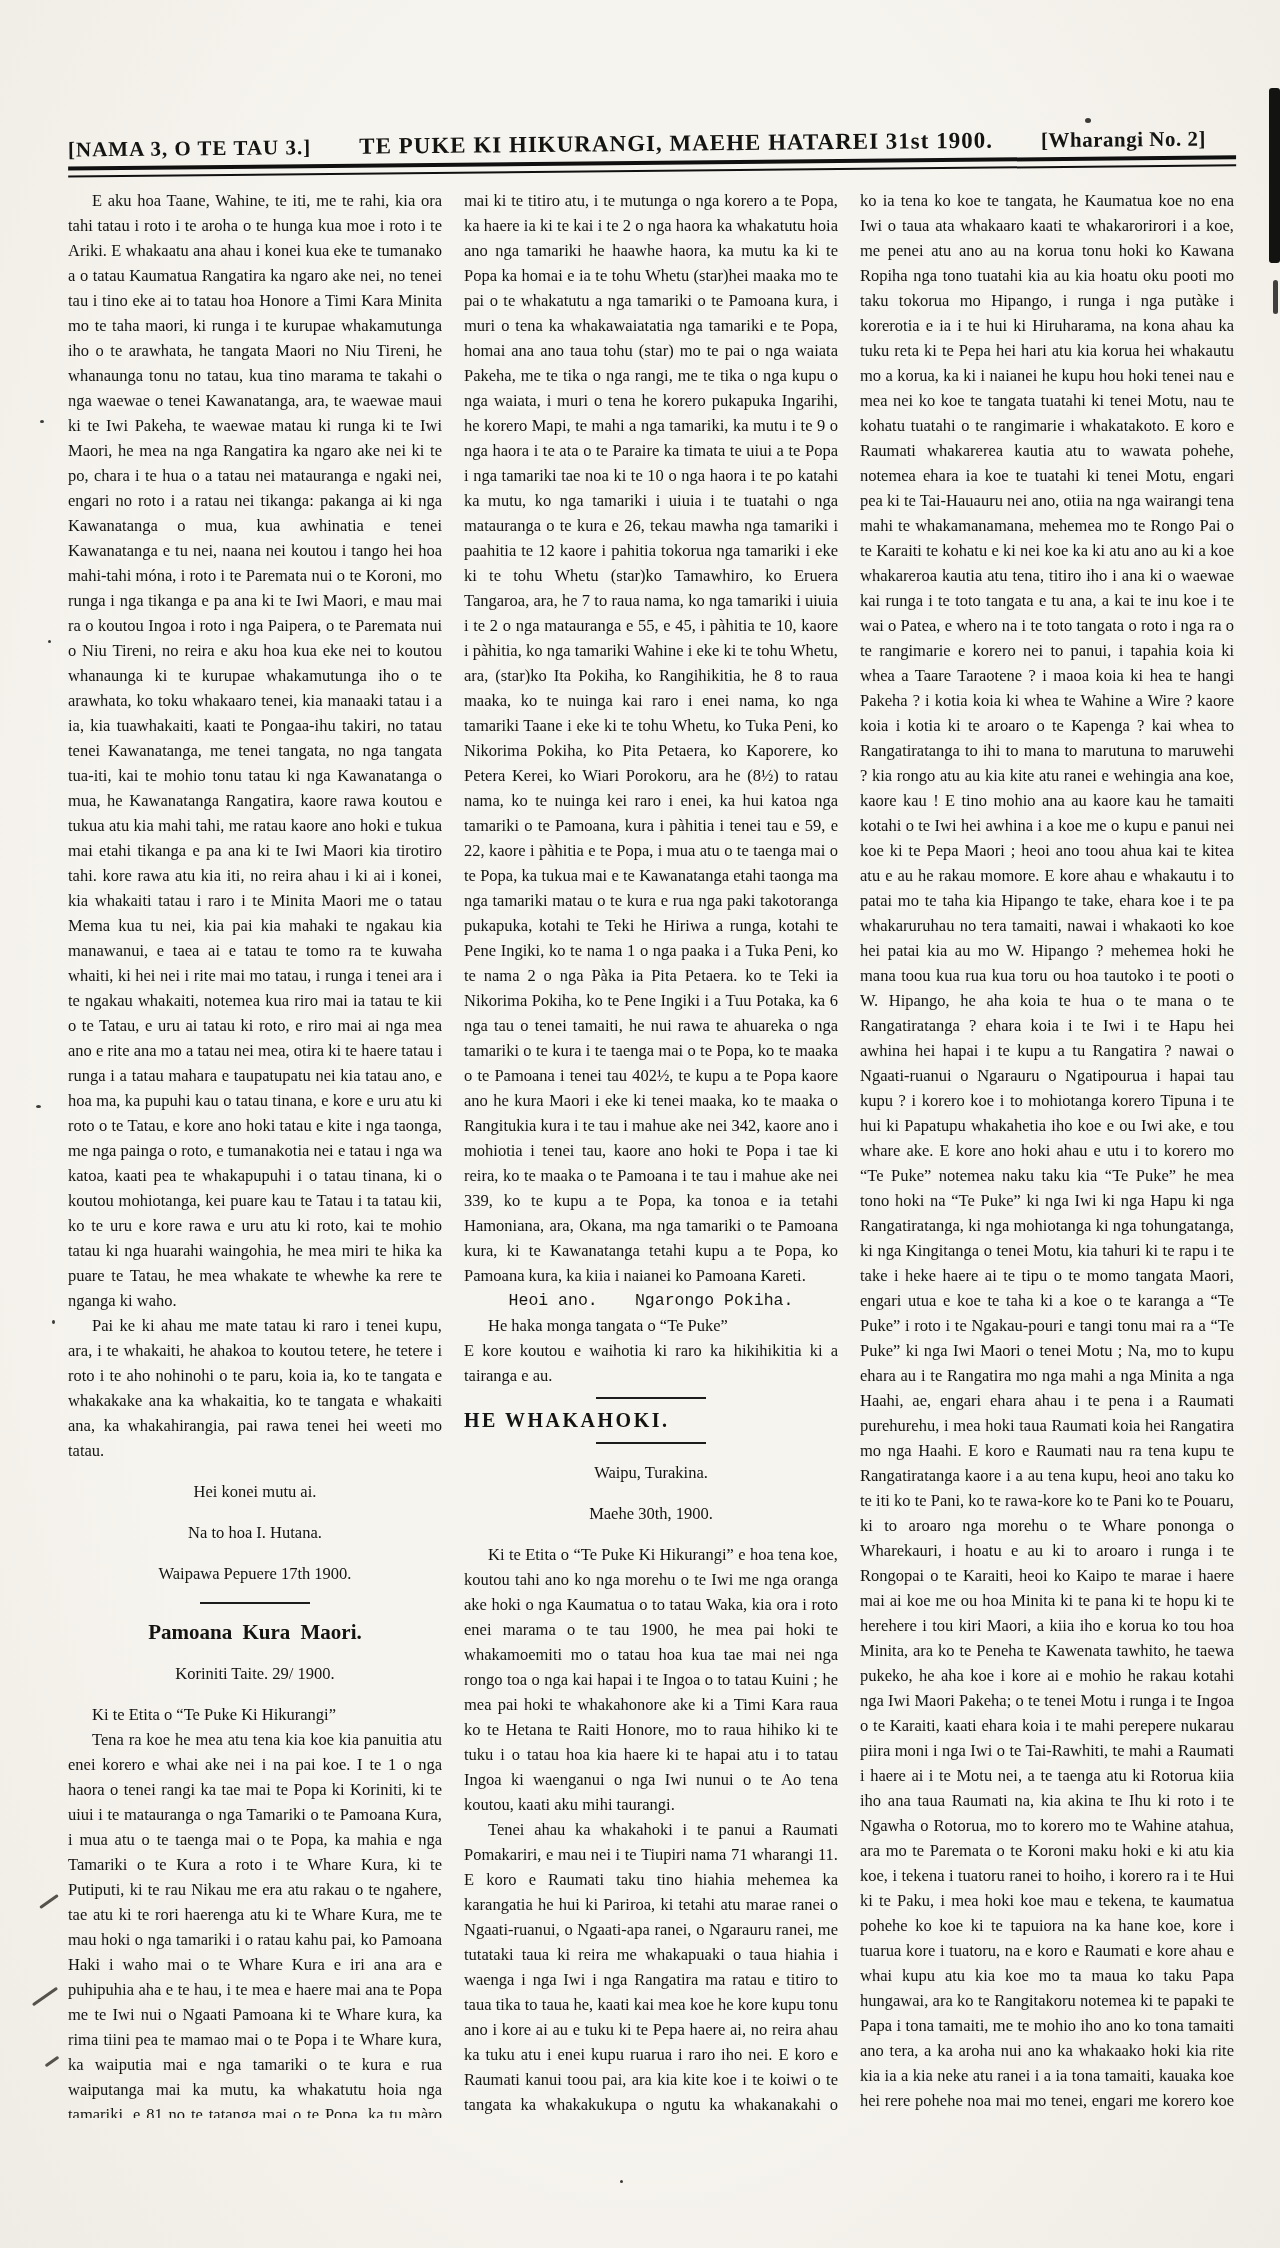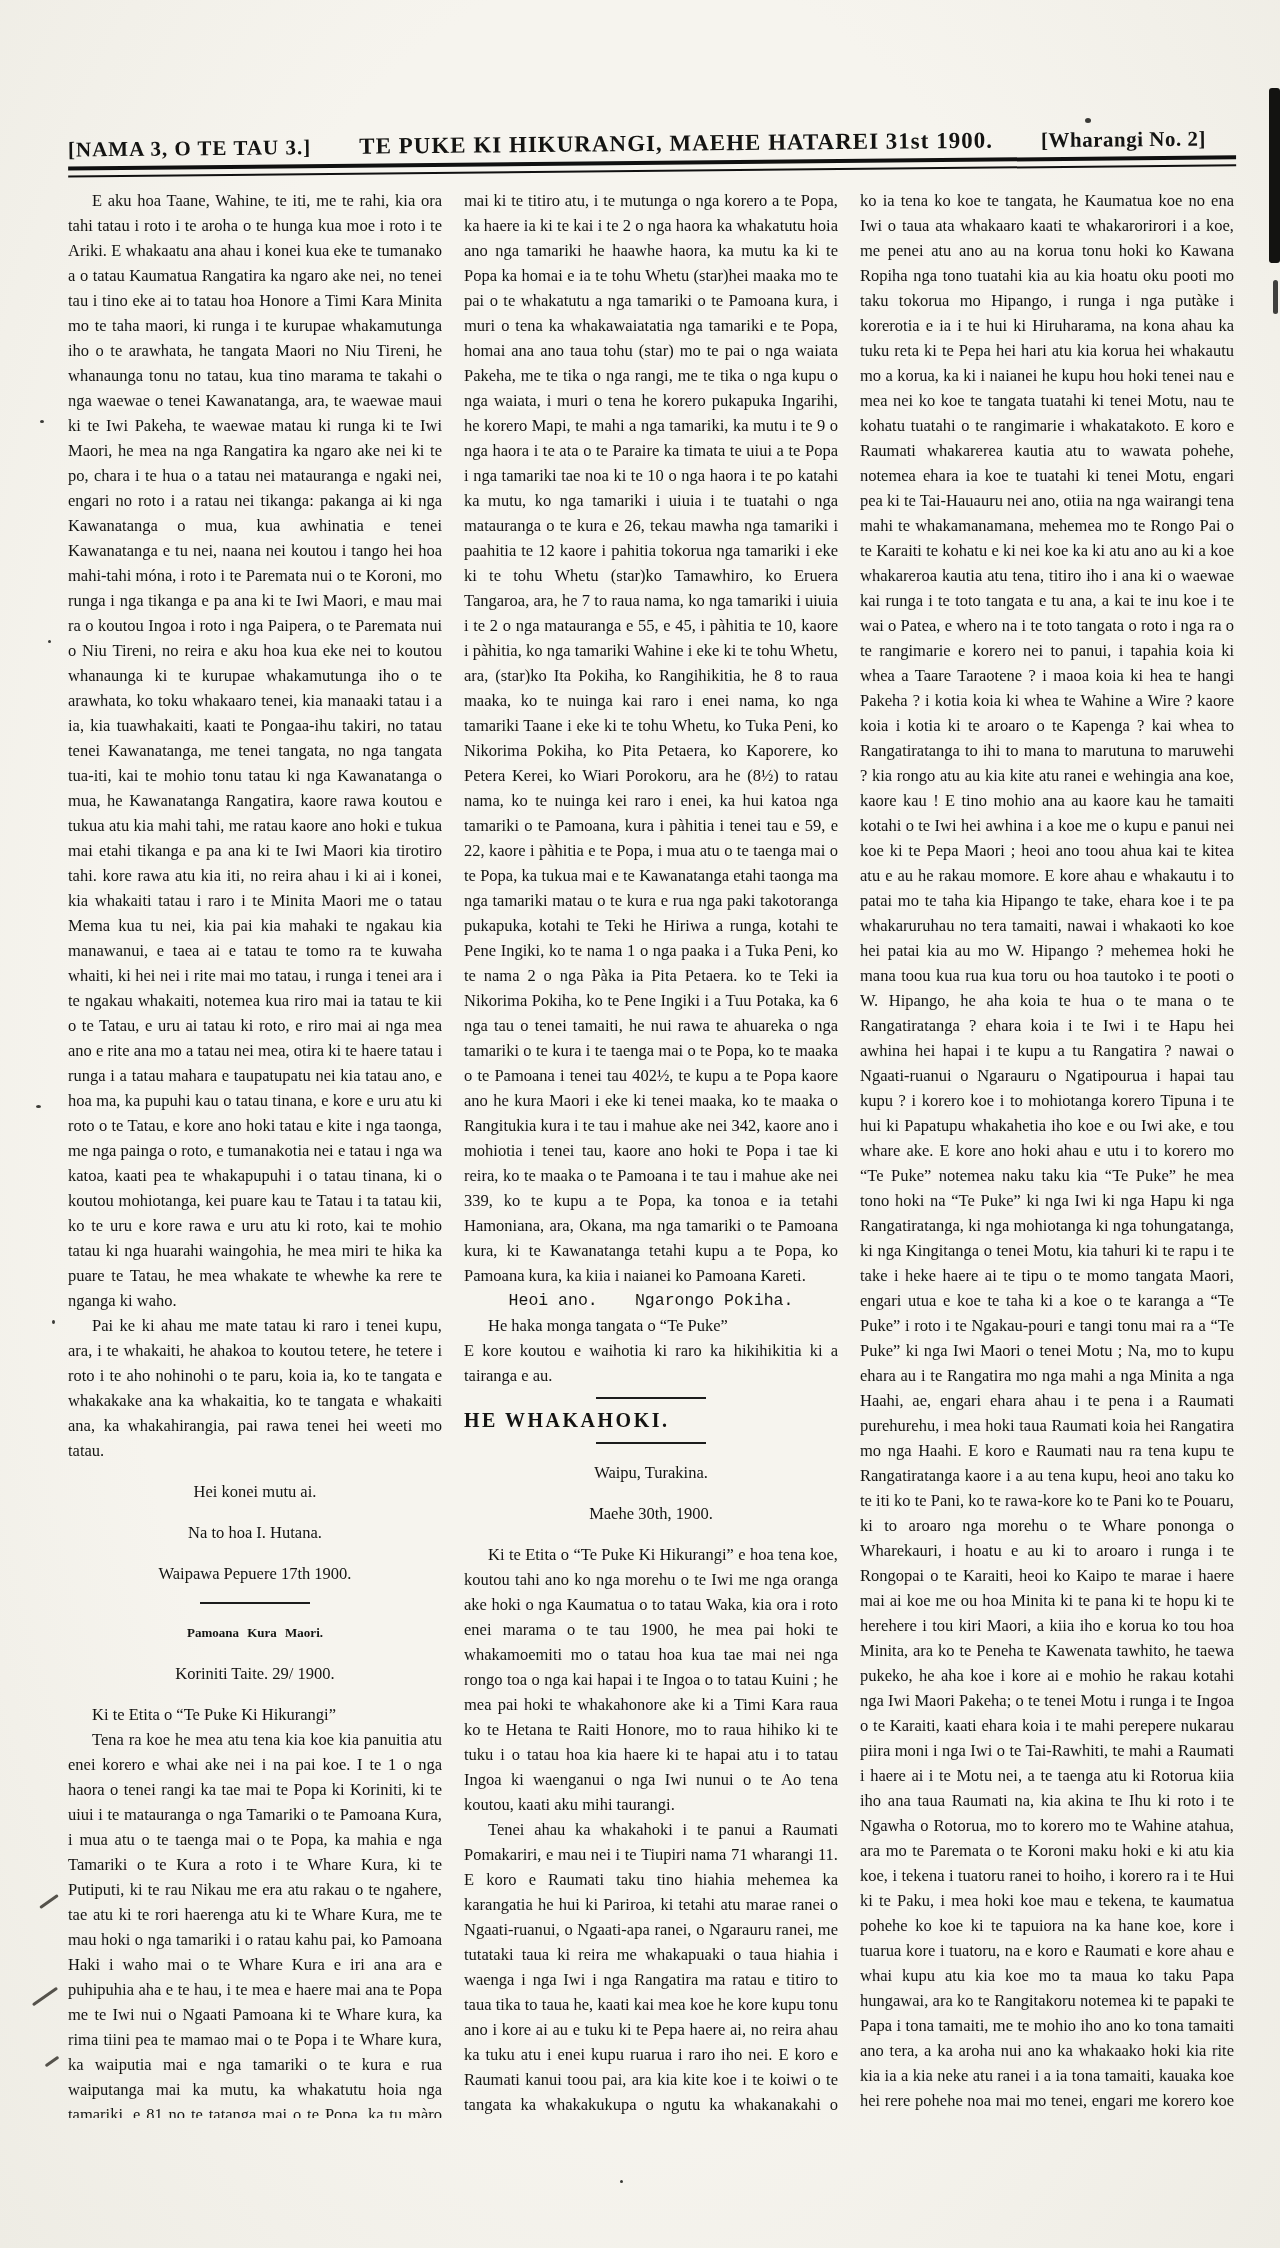--- a/index.html
+++ b/index.html
@@ -26,21 +26,21 @@
   
   .columns{
     position:absolute;left:68px;top:188px;width:1167px;height:1930px;
     display:flex;gap:22px;overflow:hidden;
   }
   .col{width:374px;height:100%;overflow:hidden;
     font-size:16.5px;line-height:25px;text-align:justify;}
   .col p.para{margin:0;text-align:justify;}
   .col p.para.indent{text-indent:24px;}
   .cline{text-align:center;margin:16px;}
-  .cline.bold{font-weight:bold;word-spacing:5px;font-size:13px;}
+  .cline.bold{font-weight:bold;word-spacing:5px;font-size:21px;}
   .section-heading{text-align:left;font-weight:bold;font-size:20px;
     letter-spacing:2.5px;margin:8px 0 6px 0;}
   .rule-short{width:110px;border-top:2px solid #1c1c1c;margin:9px auto;}
   .duo{display:flex;justify-content:space-around;padding:0 26px;font-family:Liberation Mono, monospace;}
   
   .edge-bar{position:absolute;background:#131311;}
   .speck{position:absolute;background:#3a3a36;border-radius:50%;}
   .scribble{position:absolute;background:#55524b;transform:rotate(-35deg);border-radius:2px;}
 </style>
 </head>

